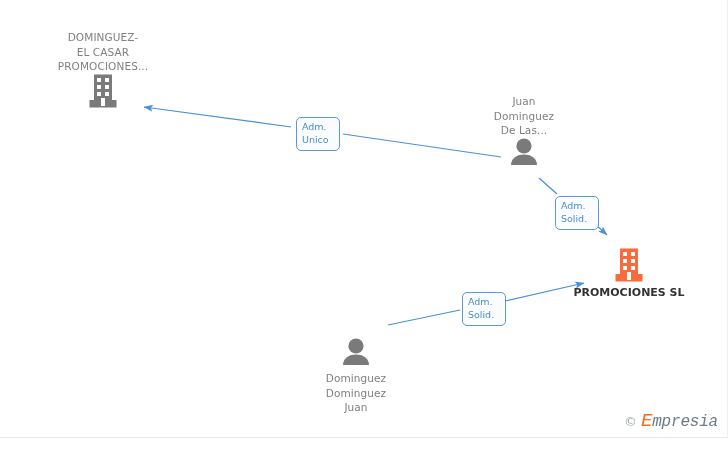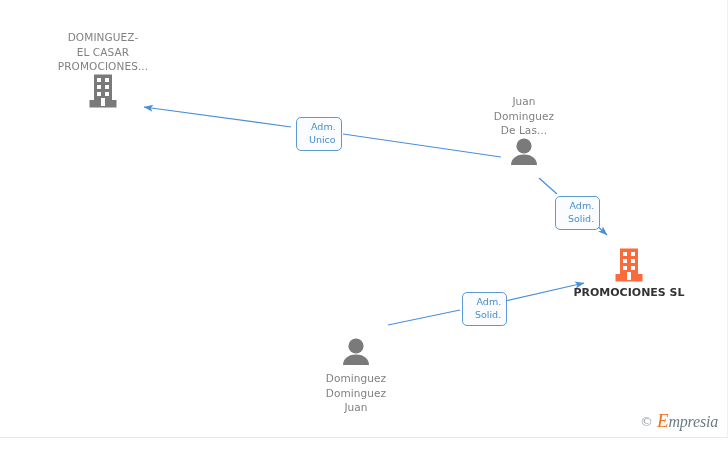--- a/index.html
+++ b/index.html
@@ -55,22 +55,22 @@
     letter-spacing: 0px;
   }
 
   
   .chip {
     position: absolute;
     box-sizing: border-box;
     background: #fafcff;
     border: 1.3px solid #5b9bd5;
     border-radius: 5px;
-    padding: 3px 5px 4px 12px;
-    text-align: right;
+    padding: 3px 5px 4px 5px;
+    text-align: left;
     color: #4a8ec9;
     font-size: 9.5px;
     line-height: 12.5px;
     white-space: pre-line;
     min-width: 44px;
   }
 
   
   #watermark {
     position: absolute;
@@ -80,21 +80,21 @@
     align-items: center;
     gap: 4px;
     user-select: none;
   }
   #watermark .copy {
     color: #9aa4ad;
     font-size: 13px;
     line-height: 13px;
   }
   #watermark .wordmark {
-    font-family: Liberation Serif, serif;
+    font-family: Liberation Mono, monospace;
     font-style: italic;
     font-size: 16px;
     line-height: 16px;
     color: #6b7b88;
     letter-spacing: -0.2px;
   }
   #watermark .wordmark .cap {
     color: #f4701f;
     font-size: 19px;
   }

